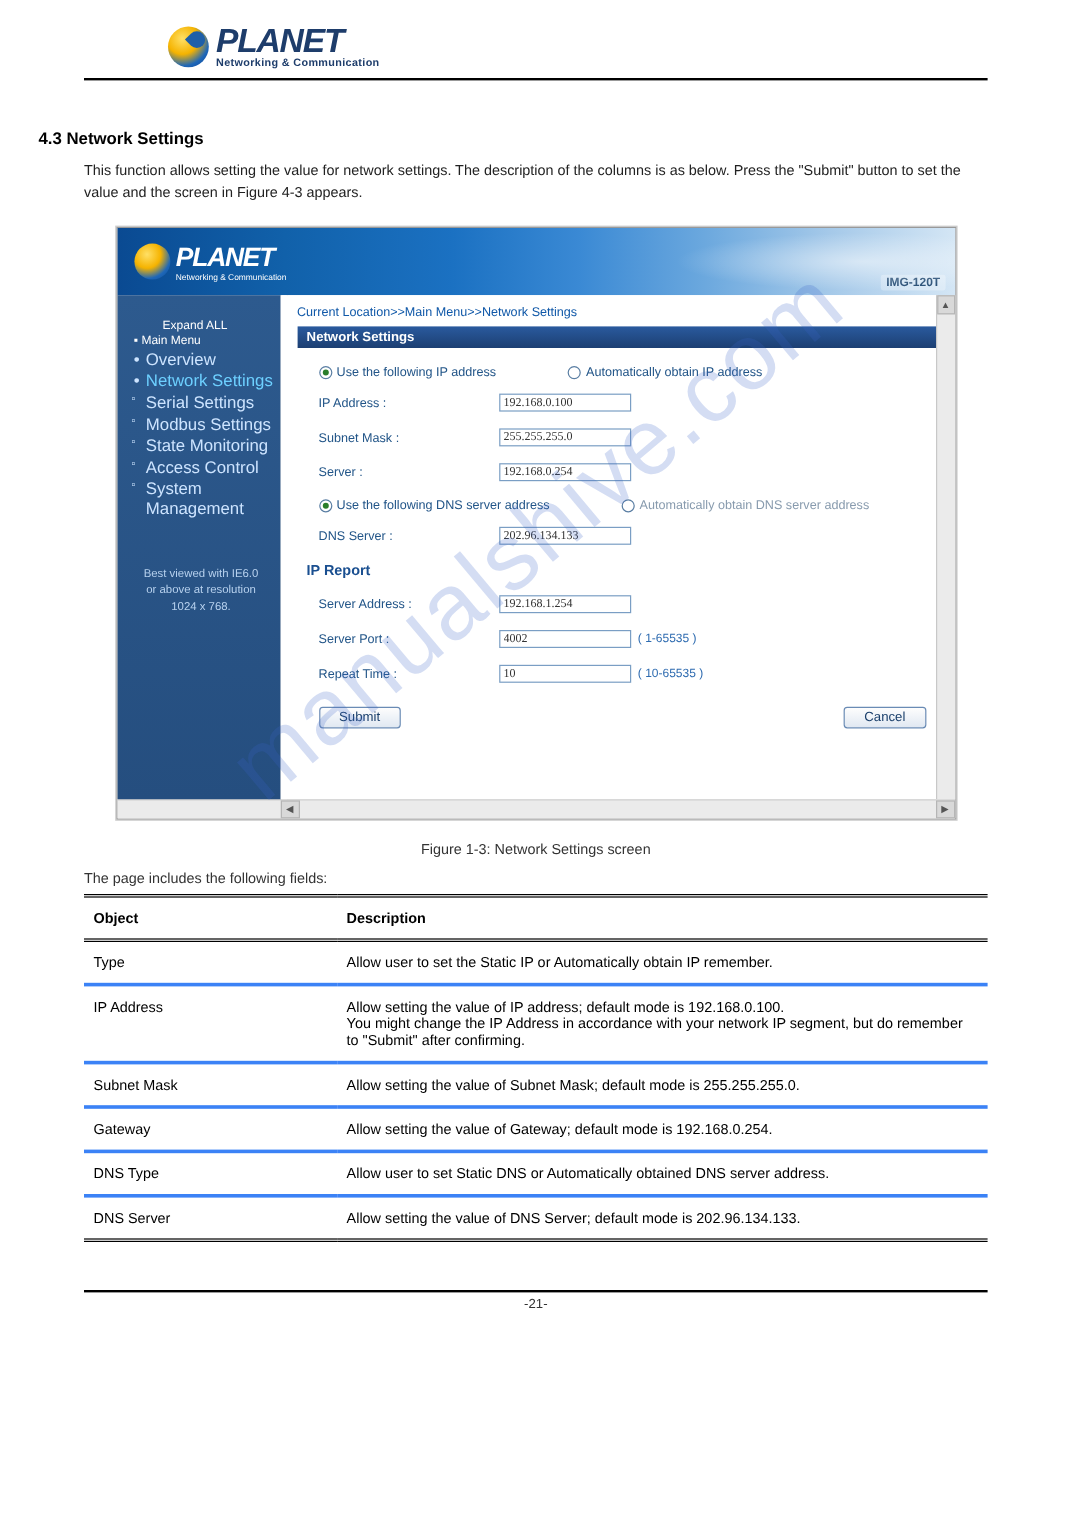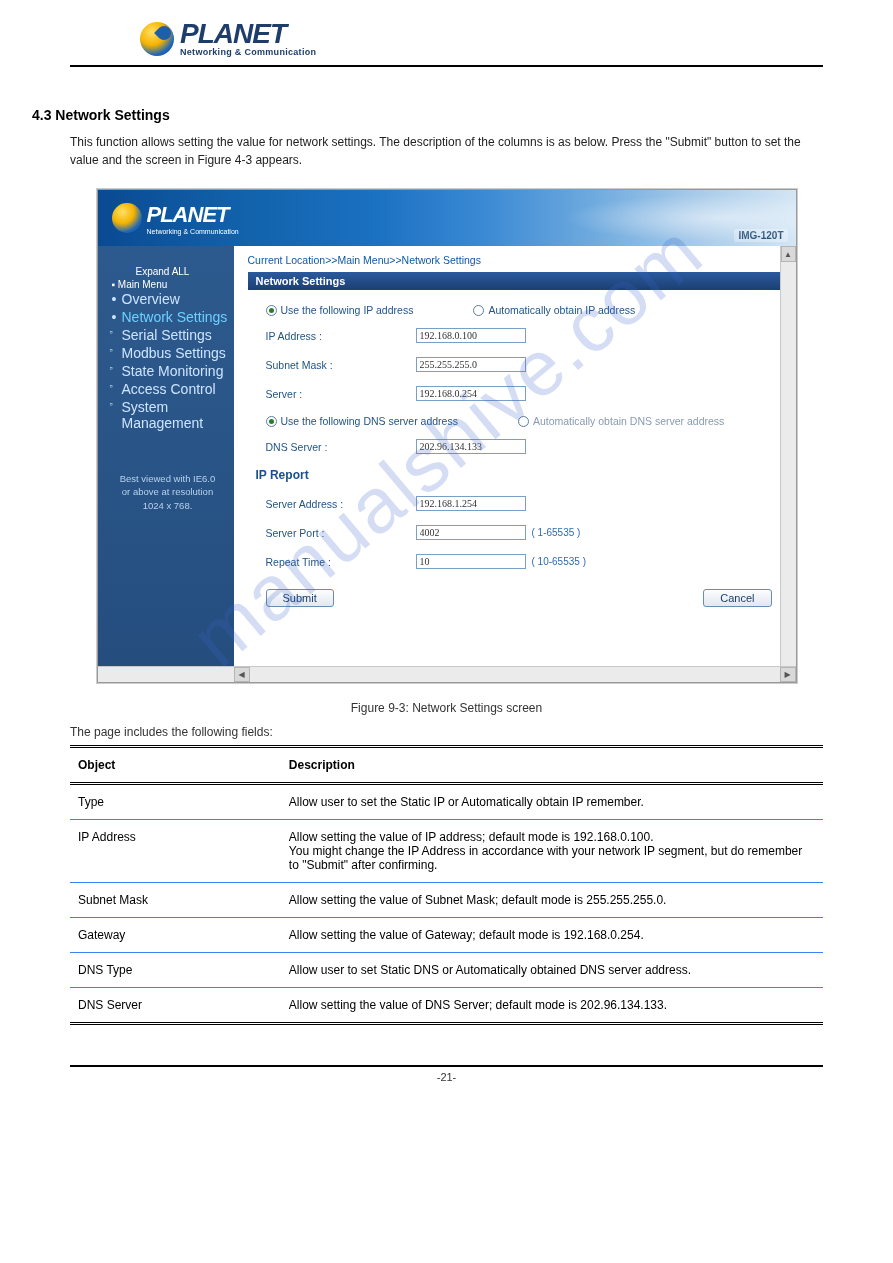--- a/index.html
+++ b/index.html
@@ -63,21 +63,21 @@
   .btn { border:1px solid #6a8bb5; background:linear-gradient(to bottom,#fdfdfd,#e0e8f2); font-size:11px; padding:2px 16px; border-radius:3px; cursor:pointer; color:#1a3f6b;}
   
   
   .watermark { position:absolute; left:50%; top:50%; transform: translate(-50%,-40%) rotate(-40deg); font-size:78px; color:rgba(58,99,201,0.22); font-weight:400; letter-spacing:2px; pointer-events:none; white-space:nowrap; z-index:5; font-family: Arial, sans-serif;}
   
   .figure-caption { text-align:center; font-size:12px; color:#333; margin: 18px 0 10px; }
   .table-intro { font-size:12px; color:#333; padding: 0 70px 6px; }
   
   
   .spec-table { margin: 0 70px; border-collapse: collapse; width: calc(100% - 140px); border-top: 3px double #000; }
-  .spec-table th, .spec-table td { border-bottom: 1px solid #3b82f6; font-size: 12px; padding: 10px 8px; vertical-align: top; text-align:left; }
+  .spec-table th, .spec-table td { border-bottom: 3px solid #3b82f6; font-size: 12px; padding: 10px 8px; vertical-align: top; text-align:left; }
   .spec-table th.obj { width: 28%; }
   .spec-table tr:last-child td, .spec-table tr:last-child th { border-bottom: 3px double #000;}
   .spec-table thead th { border-bottom: 1px solid #000; font-weight:bold;}
   
   .page-footer { margin: 40px 70px 0; border-top: 2px solid #000; display:flex; justify-content:center; padding-top:4px; font-size:11px; color:#333;}
 </style>
 </head>
 <body>
 
 <div class="page-header">
@@ -197,21 +197,21 @@
     </div>
   </div>
   <div class="scrollbar-bottom">
     <div style="width:136px"></div>
     <div class="arrow">◀</div>
     <div style="flex:1"></div>
     <div class="arrow">▶</div>
   </div>
 </div>
 
-<div class="figure-caption">Figure 9-3: Network Settings screen</div>
+<div class="figure-caption">Figure 1-3: Network Settings screen</div>
 <div class="table-intro">The page includes the following fields:</div>
 
 <table class="spec-table">
   <thead>
     <tr>
       <th class="obj">Object</th>
       <th>Description</th>
     </tr>
   </thead>
   <tbody>

